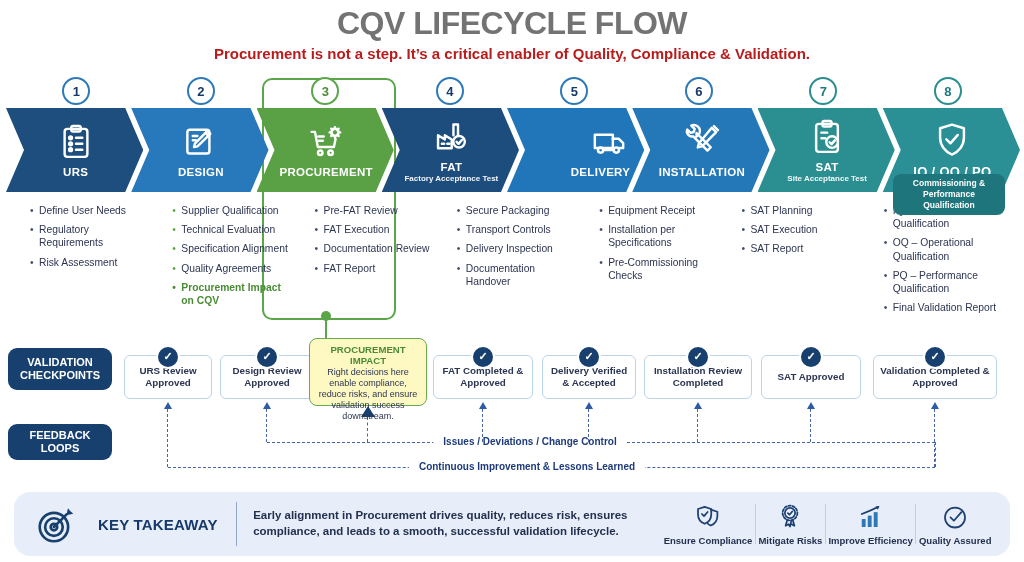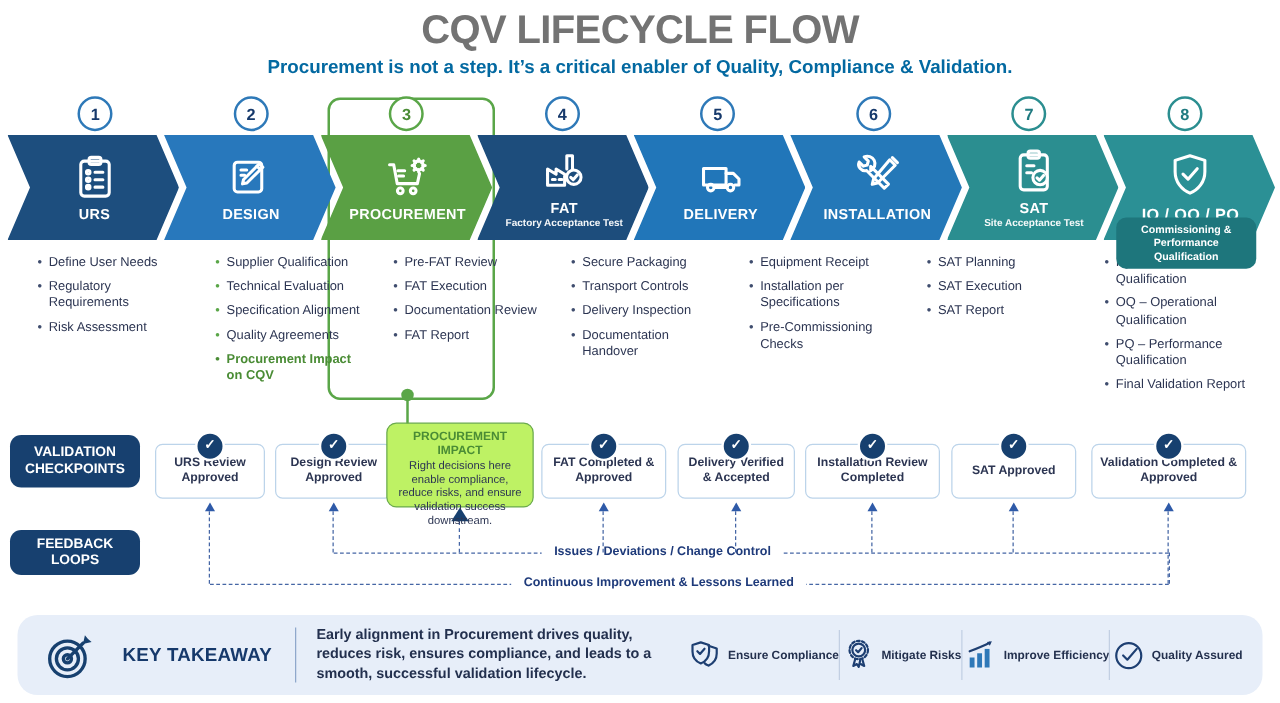--- a/index.html
+++ b/index.html
@@ -4,21 +4,21 @@
 <style>
   html,body{margin:0;padding:0;}
   body{
     width:1024px;height:562px;position:relative;overflow:hidden;
     background:#ffffff;font-family:"Liberation Sans",sans-serif;
     -webkit-font-smoothing:antialiased;
   }
   
   .header{position:absolute;top:6px;left:0;width:100%;text-align:center;}
   .title{font-size:32px;font-weight:800;color:#737373;letter-spacing:-.5px;line-height:1.1;}
-  .subtitle{font-size:15px;font-weight:600;color:#0369a1;margin-top:4px;}
+  .subtitle{font-size:15px;font-weight:600;color:#b91c1c;margin-top:4px;}
 
   
   #numbers-row{position:absolute;left:14px;right:14px;top:76px;height:30px;display:flex;}
   .num-cell{flex:1;display:flex;justify-content:center;align-items:center;}
   .num-circle{width:24px;height:24px;border-radius:50%;border:2px solid #2e79b8;background:#fff;
     display:flex;align-items:center;justify-content:center;font-size:13px;font-weight:700;color:#16396b;
     position:relative;z-index:5;}
 
   
   #chevron-row{position:absolute;left:6px;width:1014px;top:108px;height:84px;display:flex;z-index:2;}
@@ -59,21 +59,21 @@
   #feedback-pill{top:424px;height:36px;}
 
   
   #checkpoint-layer{position:absolute;left:0;top:0;width:1024px;height:562px;z-index:3;pointer-events:none;}
   .ck-box{position:absolute;top:355px;min-height:44px;background:#fff;border:1.5px solid #bcd4ea;
     border-radius:6px;box-sizing:border-box;display:flex;align-items:center;justify-content:center;
     text-align:center;font-size:9.8px;font-weight:600;color:#2c3552;line-height:1.25;padding:5px 5px;}
   .ck-badge{position:absolute;top:-11px;left:50%;transform:translateX(-50%);width:20px;height:20px;
     border-radius:50%;background:#17406f;color:#fff;font-size:11px;font-weight:700;display:flex;
     align-items:center;justify-content:center;border:2px solid #fff;}
-  .impact-box{position:absolute;top:338px;height:68px;background:#bef264;border:1.5px solid #6aaa4c;
+  .impact-box{position:absolute;top:338px;height:68px;background:#fef9c3;border:1.5px solid #6aaa4c;
     border-radius:8px;box-sizing:border-box;text-align:center;padding:5px 5px;}
   .impact-title{font-size:9.6px;font-weight:700;color:#4a8c35;margin-bottom:1px;}
   .impact-body{font-size:9px;font-weight:500;color:#2c3552;line-height:1.22;}
 
   
   #feedback-layer{position:absolute;left:0;top:0;width:1024px;height:562px;z-index:2;pointer-events:none;}
   .vline{position:absolute;width:0;border-left:1.5px dashed #4566a5;}
   .up-arrow{position:absolute;width:0;height:0;border-left:4.5px solid transparent;
     border-right:4.5px solid transparent;border-bottom:7px solid #2e5aa8;}
   .up-arrow.big{border-left-width:7px;border-right-width:7px;border-bottom:11px solid #17406f;}
@@ -88,21 +88,21 @@
 
   
   #takeaway{position:absolute;left:14px;right:14px;top:492px;height:64px;background:#e7eef9;
     border-radius:16px;display:flex;align-items:center;padding:0 16px 0 20px;box-sizing:border-box;gap:12px;}
   #target-icon{width:46px;height:46px;color:#17406f;flex:0 0 auto;}
   #target-icon svg{width:100%;height:100%;}
   #takeaway-label{font-size:15px;font-weight:800;color:#16396b;white-space:nowrap;letter-spacing:.2px;margin:0 6px;}
   .tk-divider{width:1.5px;height:44px;background:#8fa8cc;flex:0 0 auto;}
   #takeaway-text{font-size:11.5px;font-weight:600;color:#23304e;line-height:1.35;max-width:392px;margin:0 4px;}
   #benefits{flex:1;display:flex;align-items:center;justify-content:space-evenly;}
-  .benefit{display:flex;flex-direction:row;align-items:center;gap:3px;color:#1e3f72;}
+  .benefit{display:flex;flex-direction:column;align-items:center;gap:3px;color:#1e3f72;}
   .benefit .b-icon{width:30px;height:30px;}
   .benefit .b-icon svg{width:100%;height:100%;}
   .benefit .b-label{font-size:9.5px;font-weight:600;color:#23304e;white-space:nowrap;}
   .b-divider{width:1px;height:40px;background:#c2cfe3;}
 </style>
 </head>
 <body>
 
 <div class="header">
   <div class="title">CQV LIFECYCLE FLOW</div>
@@ -181,21 +181,21 @@
           <path d="M4.6 18.4v-7.4l3.9 2.4V11l3.9 2.4v5z"></path>
           <path d="M13.4 11V4.9H16v6.4"></path>
           <path d="M6.8 15.8h1.3M9.9 15.8h1.3"></path>
           <circle cx="16.6" cy="14.7" r="3.3" fill="#1d4d7c" stroke="currentColor"></circle>
           <path d="M15.2 14.8l1.1 1.1 1.9-2.2"></path>
         </svg>
       </div>
       <div class="chev-label">FAT</div>
       <div class="chev-sub">Factory Acceptance Test</div>
     </div>
-    <div class="chevron" style="background: rgb(33, 118, 185);">
+    <div class="chevron" style="background: rgb(33, 118, 185); align-items: flex-end;">
       <div class="chev-icon">
         <svg viewBox="0 0 24 24" fill="none" stroke="currentColor" stroke-width="1.4" stroke-linecap="round" stroke-linejoin="round">
           <rect x="3.9" y="7.9" width="10.3" height="7.5"></rect>
           <path d="M14.2 10.1h3.3l2.6 2.6v2.7h-1.9"></path>
           <circle cx="7.2" cy="16.6" r="1.5"></circle>
           <circle cx="16.2" cy="16.6" r="1.5"></circle>
           <path d="M8.9 16.6h5.6"></path>
         </svg>
       </div>
       <div class="chev-label">DELIVERY</div>

